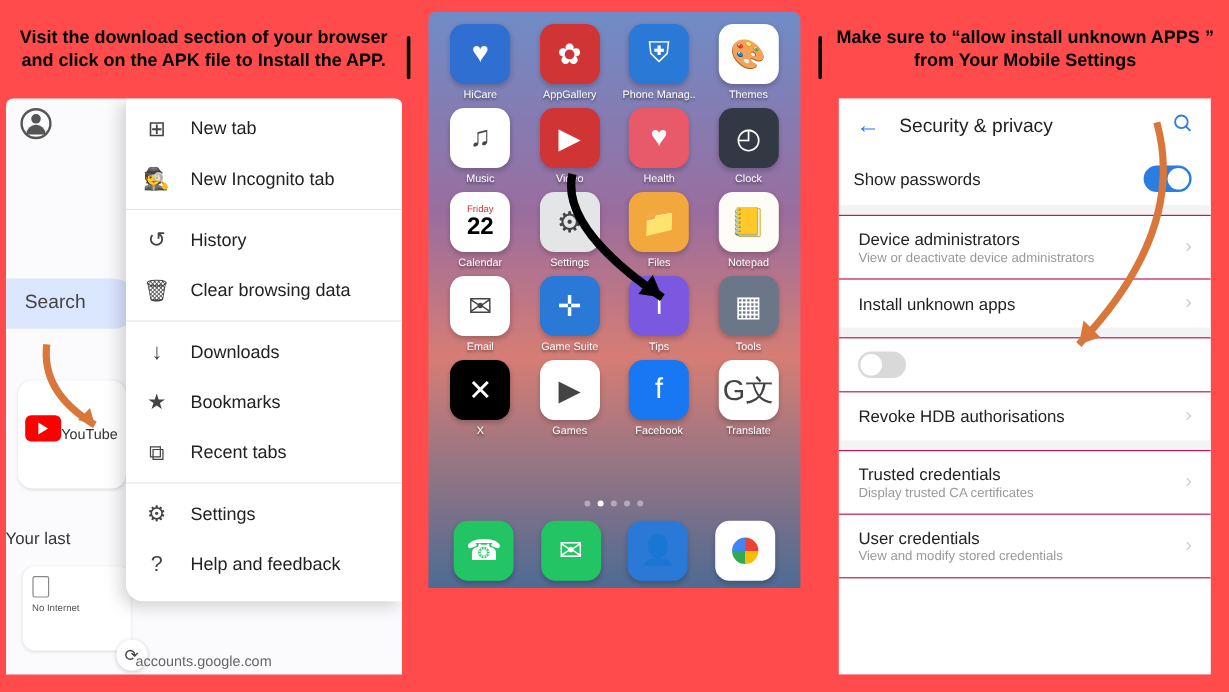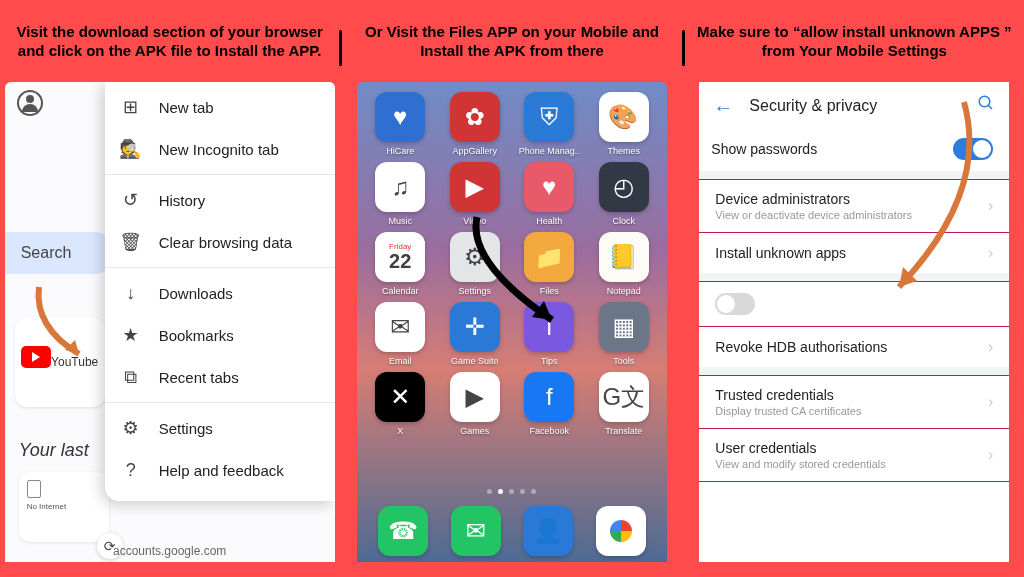--- a/index.html
+++ b/index.html
@@ -76,21 +76,21 @@
     position:absolute;
     top:235px;left:10px;
     width:90px;height:90px;
     background:#fff;border-radius:12px;
     box-shadow:0 1px 3px rgba(0,0,0,.12);
     display:flex;flex-direction:row;align-items:center;justify-content:center;
   }
   .yt-square{width:30px;height:22px;background:#ff0000;border-radius:5px;display:flex;align-items:center;justify-content:center;margin-bottom:10px;}
   .yt-square::after{content:"";border-left:8px solid #fff;border-top:5px solid transparent;border-bottom:5px solid transparent;}
   .yt-card span{font-size:12px;color:#333;}
-  .p1-lastvisit{position:absolute;top:358px;left:14px;font-size:18px;color:#333;font-style:italic;}
+  .p1-lastvisit{position:absolute;top:358px;left:0;font-size:14px;color:#333;}
   .p1-nointernet{
     position:absolute;top:390px;left:14px;
     width:90px;height:70px;background:#fff;border-radius:10px;
     box-shadow:0 1px 3px rgba(0,0,0,.1);
     padding:8px;font-size:8px;color:#555;
   }
   .p1-nointernet .doc{width:14px;height:18px;border:1px solid #888;border-radius:2px;margin-bottom:4px;}
   .browser-menu{
     position:absolute;
     top:0;left:100px;
@@ -134,21 +134,21 @@
   }
   .app{display:flex;flex-direction:column;align-items:center;cursor:pointer;}
   .app-ic{width:50px;height:50px;border-radius:12px;display:flex;align-items:center;justify-content:center;font-size:24px;color:#fff;box-shadow:0 2px 4px rgba(0,0,0,.2);}
   .app-lbl{font-size:9px;color:#fff;margin-top:4px;text-shadow:0 1px 2px rgba(0,0,0,.5);white-space:nowrap;}
   .pagedots{position:absolute;bottom:68px;left:0;right:0;display:flex;justify-content:center;gap:6px;}
   .pagedots span{width:5px;height:5px;border-radius:50%;background:rgba(255,255,255,.4);}
   .pagedots span.active{background:#fff;}
   .dock{position:absolute;bottom:6px;left:0;right:0;display:flex;justify-content:space-around;padding:0 10px;}
   .arrow2{position:absolute;top:120px;left:100px;width:140px;height:140px;pointer-events:none;}
   .cal-txt{font-size:8px;line-height:1;color:#d33;text-align:center;}
-  .cal-txt b{font-size:20px;color:#404040;display:block;}
+  .cal-txt b{font-size:20px;color:#000000;display:block;}
 
   
   .panel3{
     width:310px;height:480px;margin-top:4px;
     background:#fff;position:relative;overflow:hidden;
   }
   .p3-head{
     display:flex;align-items:center;padding:12px 14px 10px;gap:16px;position:relative;
   }
   .p3-head .back{color:#2b7de0;font-size:20px;cursor:pointer;}
@@ -242,21 +242,20 @@
       <svg class="arrow1" viewBox="0 0 80 80">
         <path d="M10 5 Q 5 45 50 72" stroke="#d9773b" stroke-width="6" fill="none"></path>
         <path d="M50 72 l-14 -4 l10 -10 z" fill="#d9773b"></path>
       </svg>
     </div>
   </div>
 
   <div class="vsep"></div>
 
   <div class="col">
-    <div class="col-head">Or Visit the Files APP on your Mobile and Install the APK from there</div>
     <div class="panel2">
       <div class="app-grid" id="app-grid">
           <div class="app">
             <div class="app-ic" style="background: rgb(47, 111, 209);">♥</div>
             <div class="app-lbl">HiCare</div>
           </div>
           <div class="app">
             <div class="app-ic" style="background: rgb(209, 52, 52);">✿</div>
             <div class="app-lbl">AppGallery</div>
           </div>

